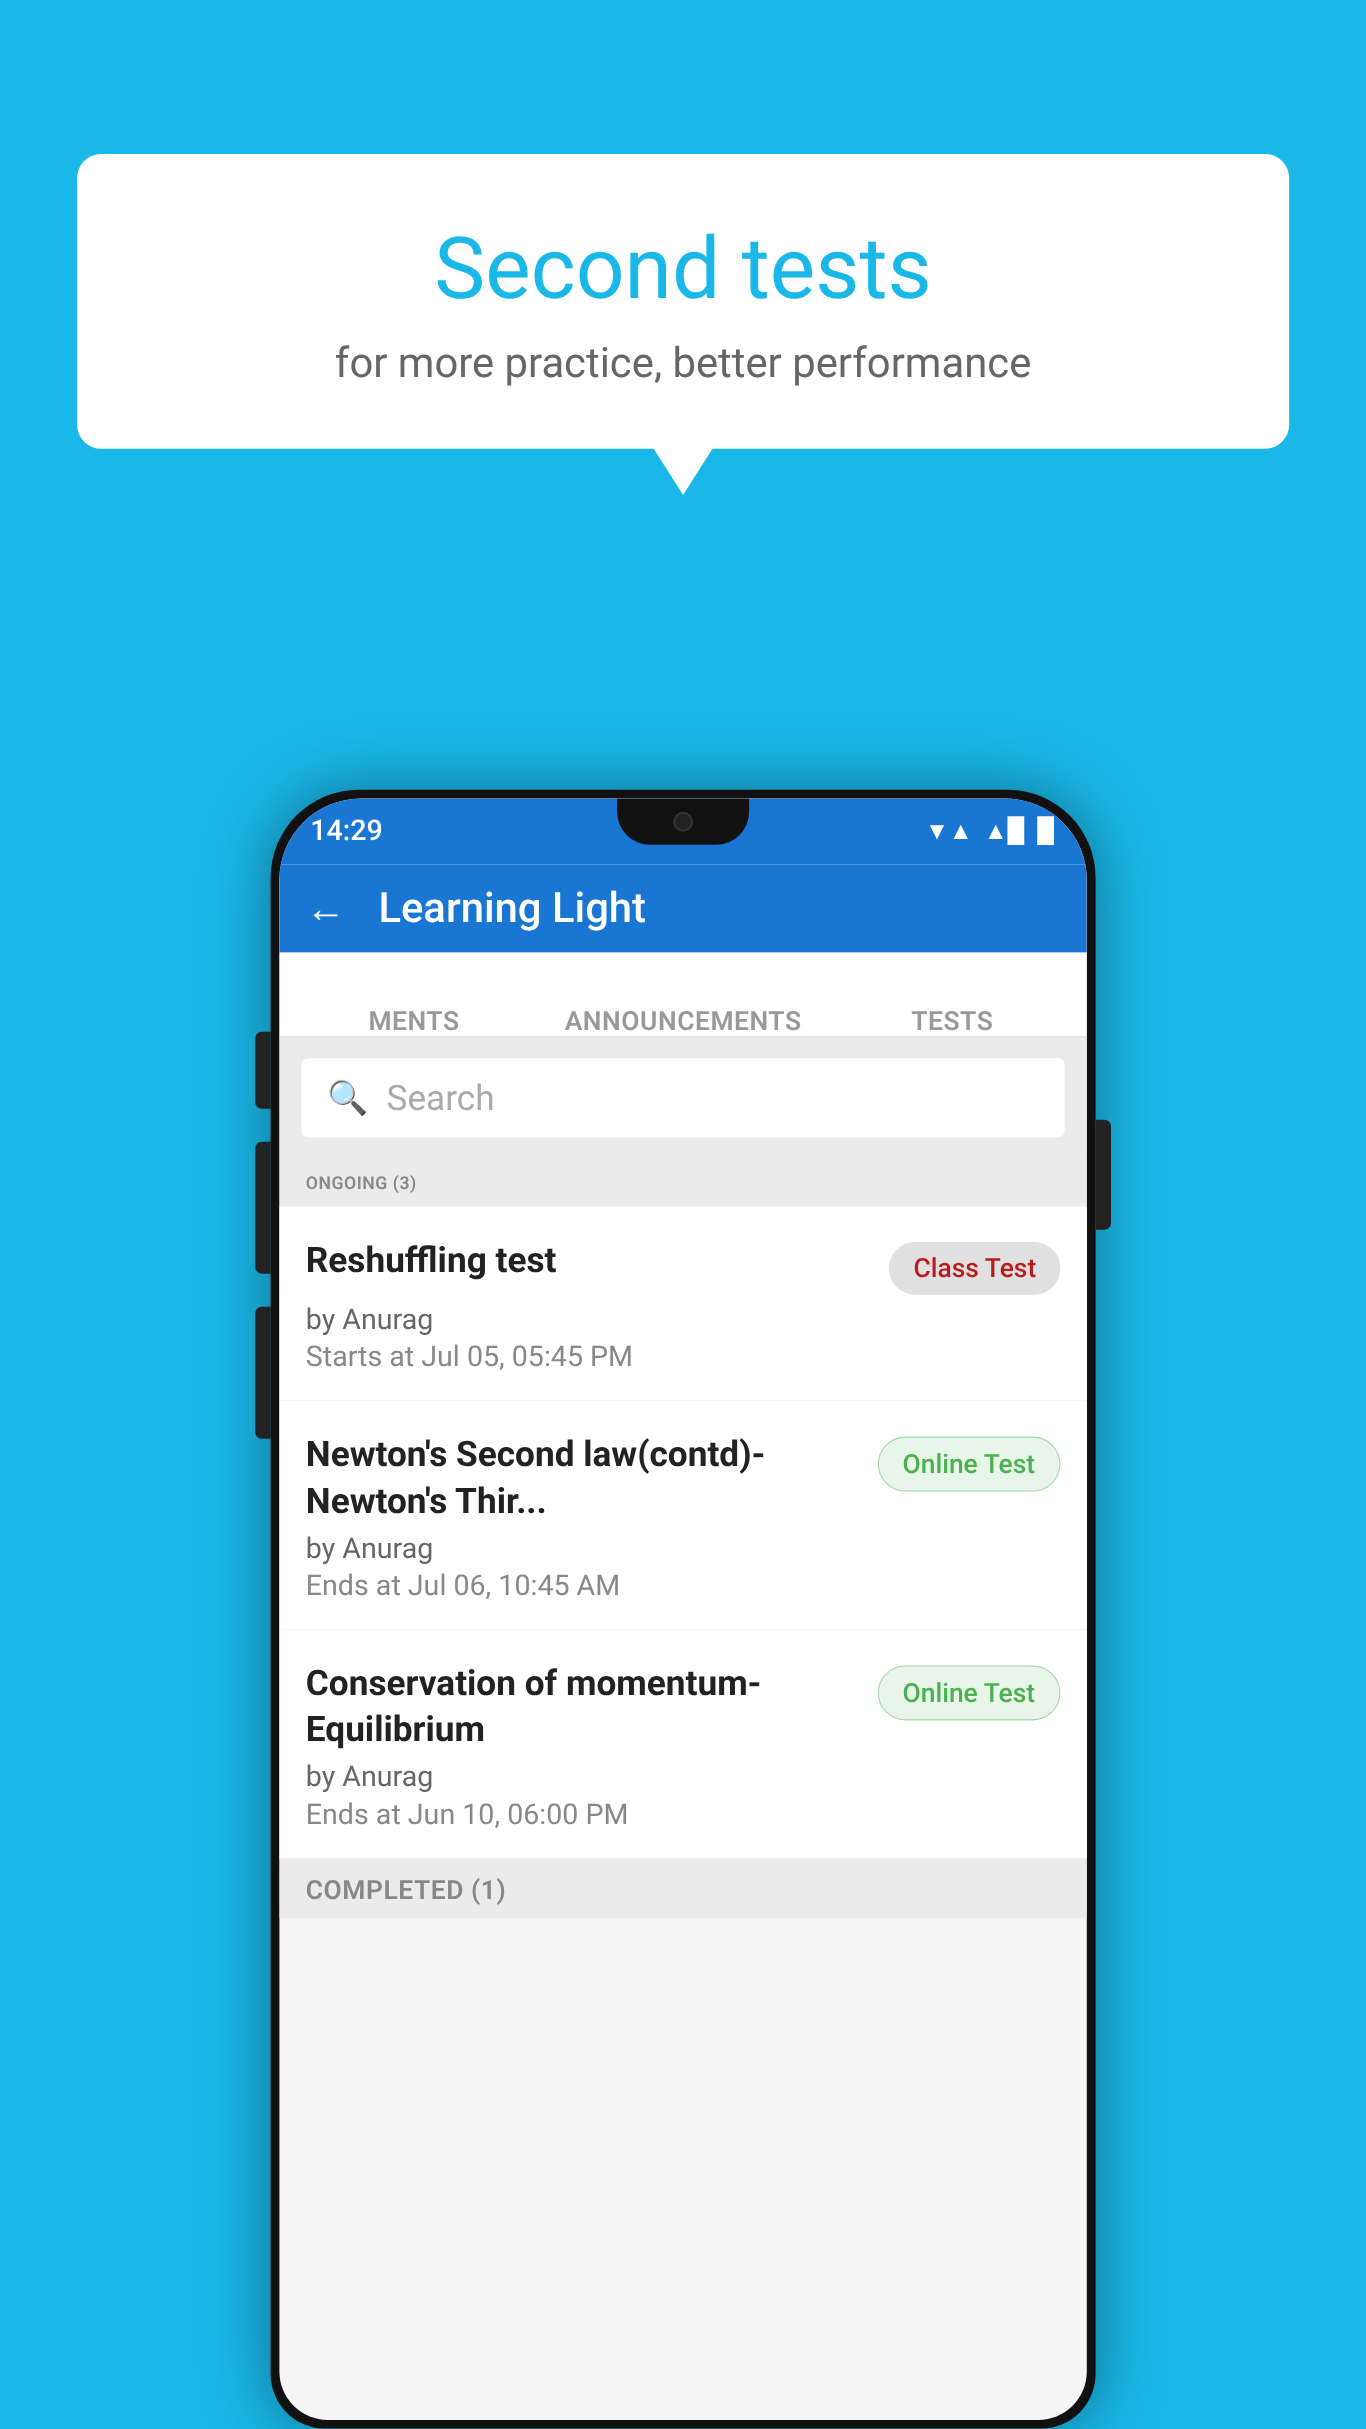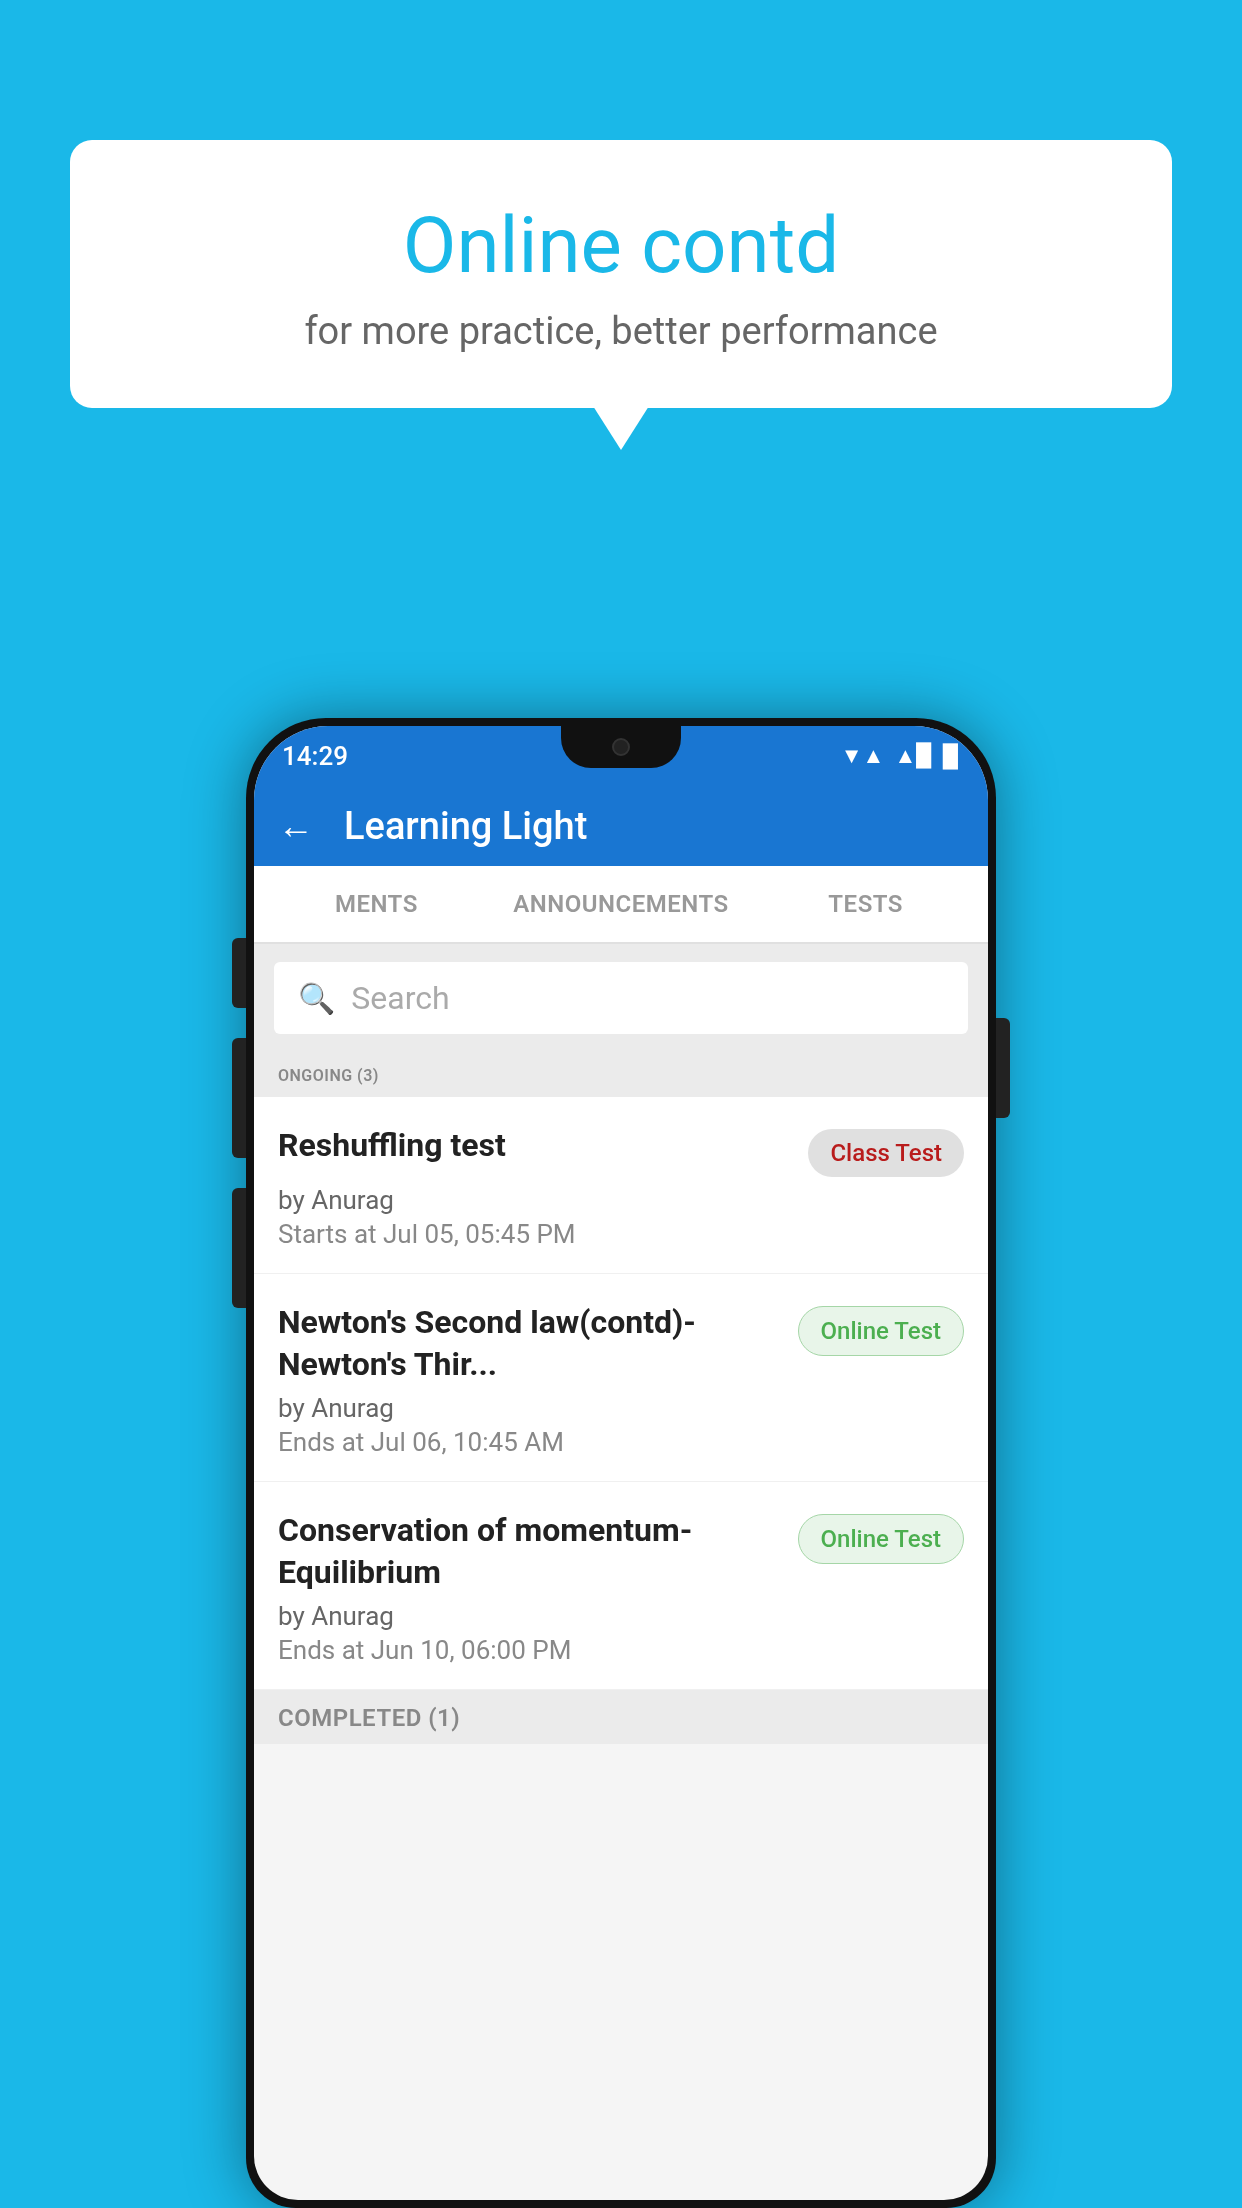--- a/index.html
+++ b/index.html
@@ -142,21 +142,21 @@
     
     .tabs-bar {
       background: white;
       display: flex;
       border-bottom: 2px solid #e0e0e0;
       height: 78px;
     }
     .tab-item {
       flex: 1;
       display: flex;
-      align-items: center;
+      align-items: flex-end;
       justify-content: center;
       font-size: 24px;
       font-weight: 600;
       color: #999;
       letter-spacing: 0.5px;
       cursor: pointer;
       position: relative;
     }
     .tab-item.active {
       color: #1976d2;
@@ -304,21 +304,21 @@
       height: 120px;
       background: #222;
       border-radius: 6px 0 0 6px;
     }
   </style>
 </head>
 <body>
 
 <div class="speech-bubble-container">
   <div class="speech-bubble">
-    <div class="bubble-title">Online contd</div>
+    <div class="bubble-title">Second tests</div>
     <div class="bubble-subtitle">for more practice, better performance</div>
   </div>
 </div>
 
 <div class="phone-frame">
 
   <div class="phone-side-btn-right"></div>
   <div class="phone-side-btn-left-1"></div>
   <div class="phone-side-btn-left-2"></div>
   <div class="phone-side-btn-left-3"></div>

